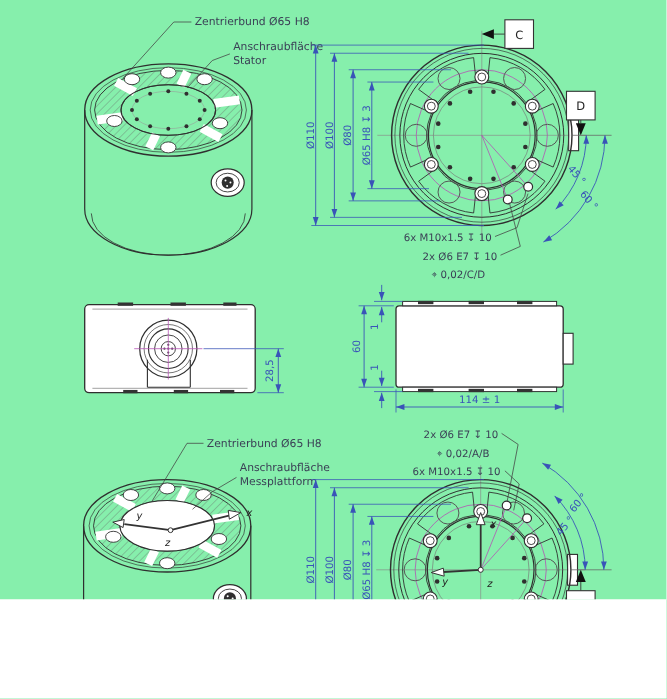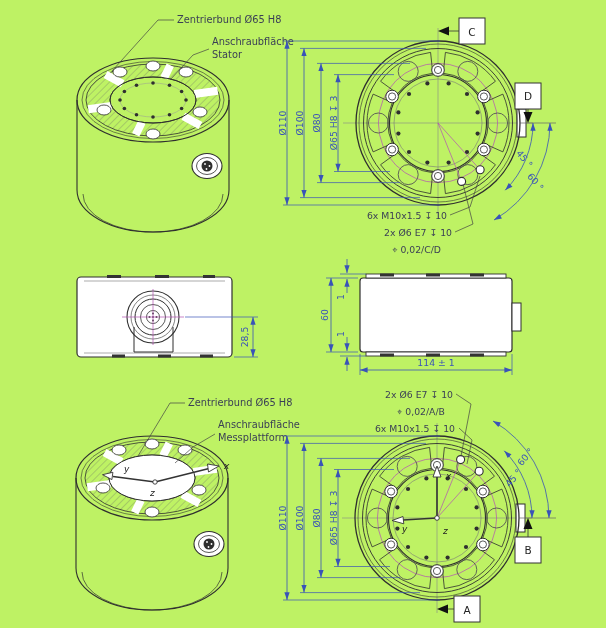--- a/index.html
+++ b/index.html
@@ -1,16 +1,16 @@
 <!DOCTYPE html>
 <html><head>
 <meta charset="utf-8">
 <style>
   html,body{margin:0;padding:0;background:#fff;}
-  #canvas{position:relative;width:606px;height:628px;background:#bef264;overflow:hidden;
+  #canvas{position:relative;width:606px;height:545px;background:#86efac;overflow:hidden;
           font-family:"DejaVu Sans","Liberation Sans",sans-serif;}
   svg{position:absolute;left:0;top:0;}
   text{font-family:"DejaVu Sans","Liberation Sans",sans-serif;}
   .dim{fill:#3953b8;font-size:9.3px;}
   .lbl{fill:#3a3f55;font-size:9.8px;}
   .note{fill:#3a3f55;font-size:9.3px;}
   .datum{fill:#222;font-size:10.5px;}
   .axl{fill:#222;font-size:9px;font-style:italic;}
 </style>
 </head>

